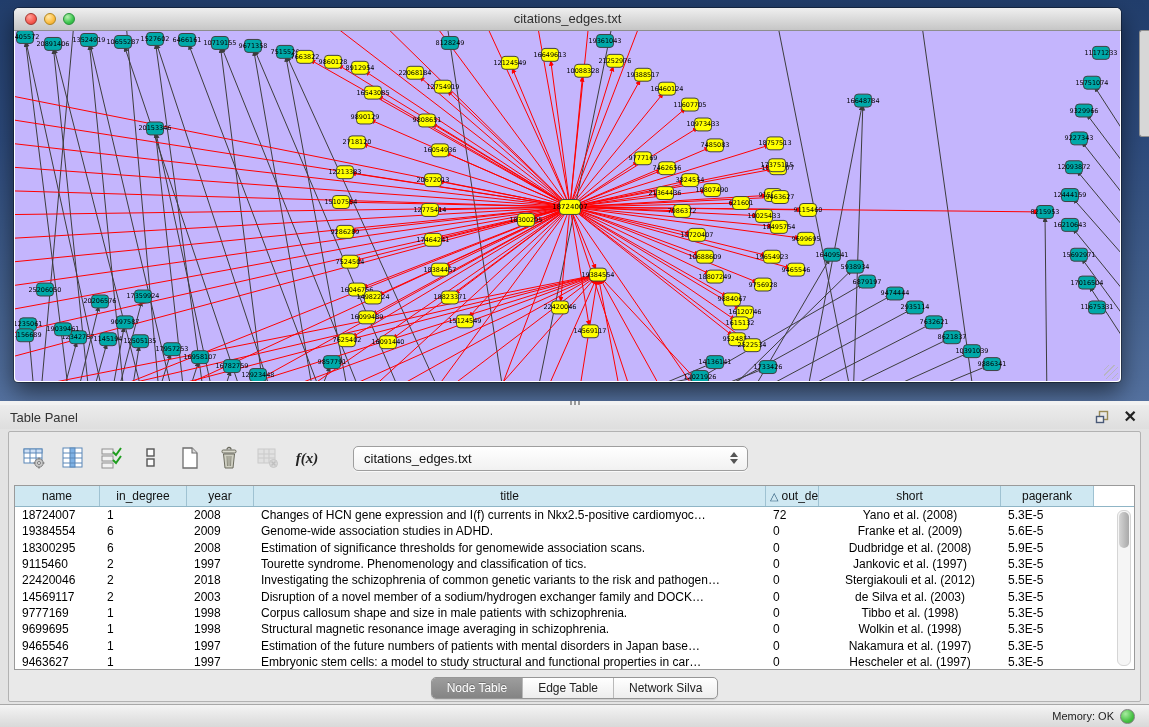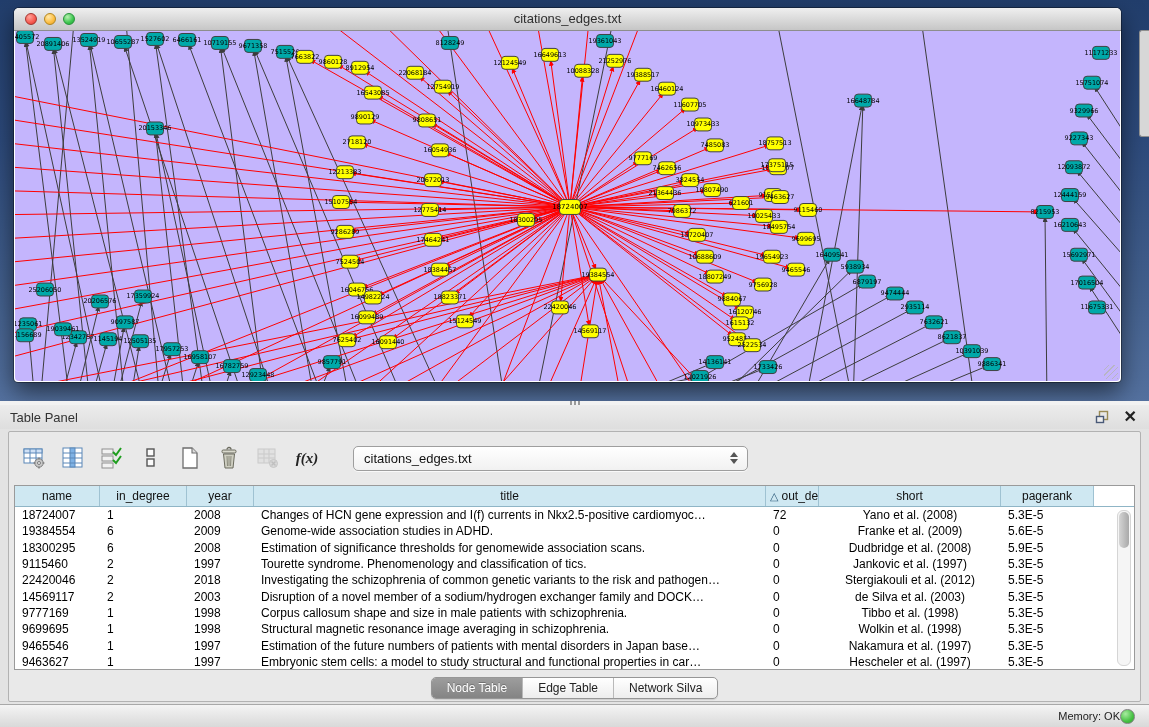--- a/index.html
+++ b/index.html
@@ -74,21 +74,21 @@
   .tabs-row{display:flex;justify-content:center;margin-top:7px;}
   .seg{display:inline-flex;border:1px solid #969696;border-radius:5px;overflow:hidden;
     background:linear-gradient(#ffffff,#ededed);box-shadow:0 1px 1px rgba(0,0,0,.12);justify-content:center;}
   .seg button{border:none;background:transparent;padding:3px 15px;font-size:12px;
     font-family:"Liberation Sans",sans-serif;color:#222;border-left:1px solid #b9b9b9;cursor:pointer;}
   .seg button:first-child{border-left:none;}
   .seg button.sel{background:linear-gradient(#9d9d9d,#848484);color:#fff;text-shadow:0 -1px 0 rgba(0,0,0,.25);}
   
   .status-bar{position:absolute;left:0;right:0;bottom:0;height:22px;border-top:1px solid #a8a8a8;
     background:linear-gradient(#f4f4f4,#d9d9d9);display:flex;align-items:center;justify-content:flex-end;
-    padding-right:14px;}
+    padding-right:14px;gap:6px;}
   .mem-label{font-size:11px;color:#222;}
   .mem-dot{width:13px;height:13px;border-radius:50%;border:1px solid #7e7e7e;
     background:radial-gradient(circle at 35% 30%,#a8eba0,#46c143 60%,#2ba32c);cursor:pointer;}
 </style>
 </head>
 <body>
 
 <div class="desktop">
   <div class="graph-window">
     <div class="titlebar">

